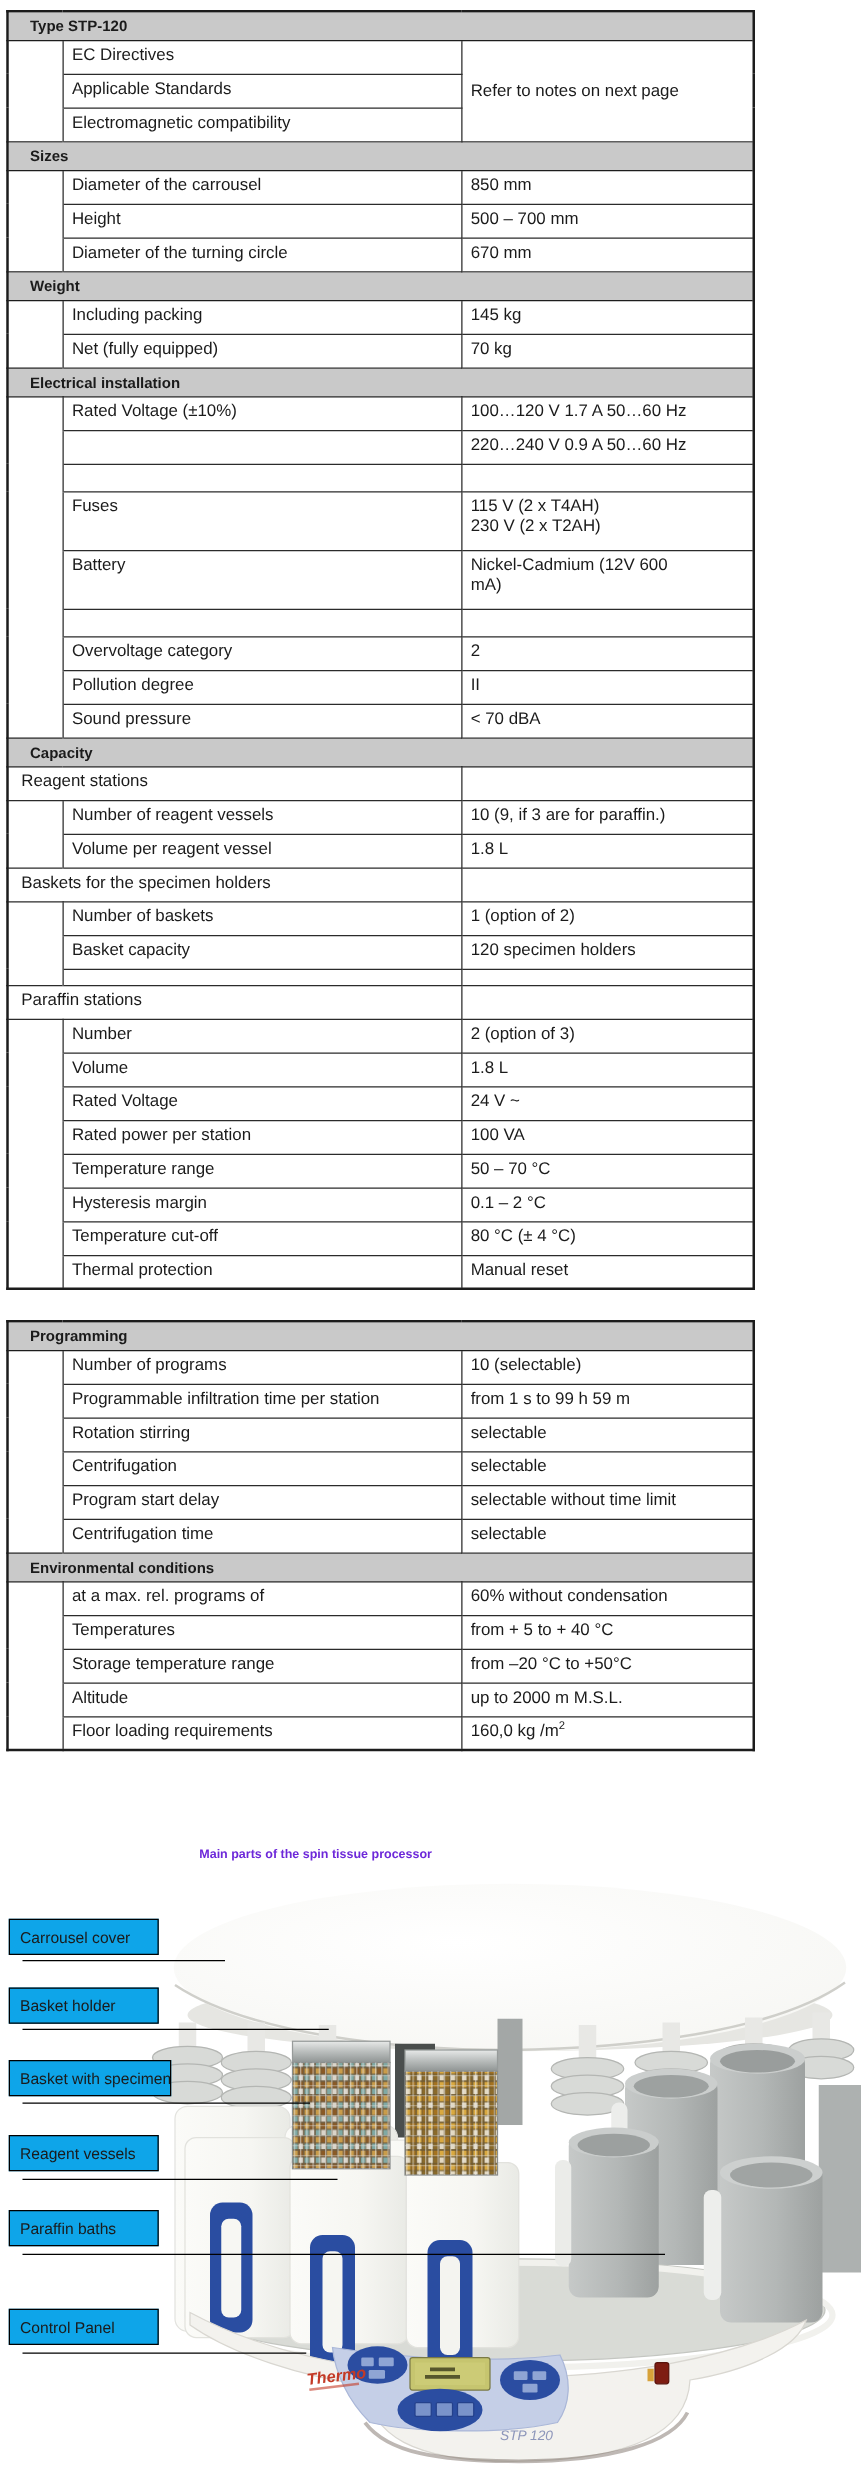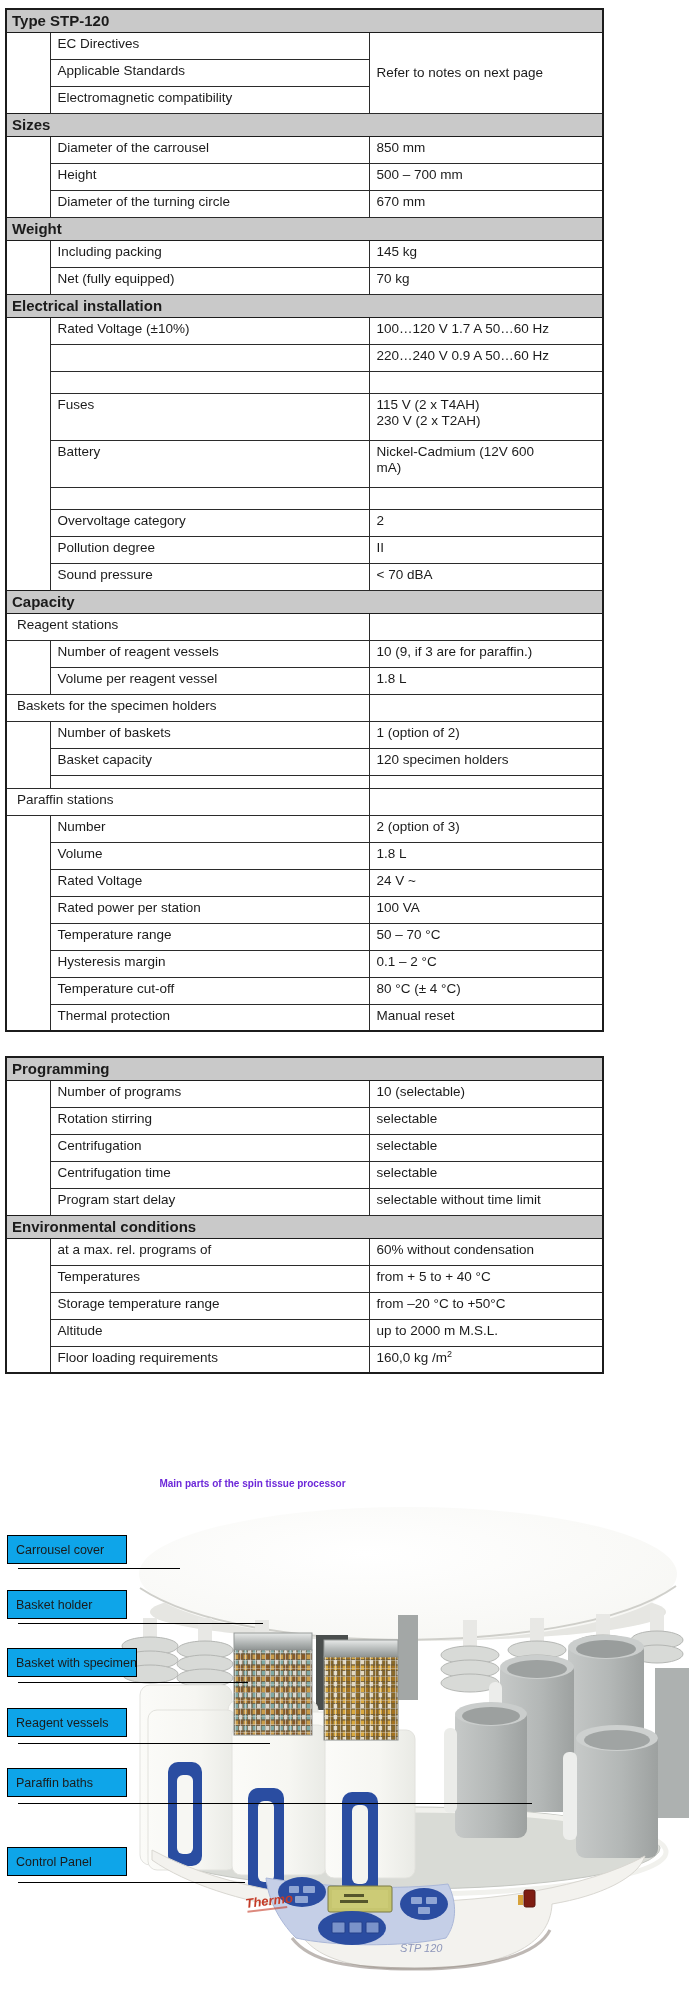--- a/index.html
+++ b/index.html
@@ -7,22 +7,22 @@
        font-family:"Liberation Sans", sans-serif;color:#1b1b1b;}
 
   
   table.spec{border-collapse:collapse;table-layout:fixed;width:597px;
              position:absolute;left:5px;font-size:13.5px;line-height:16px;
              color:#1b1b1b;}
   #table1{top:8px;}
   #table2{top:1056px;}
   table.spec{border:2px solid #1c1c1c;}
   .spec td{padding:3px 6px 2px 7px;vertical-align:top;overflow:hidden;}
-  .spec td.hd{background:#c9c9c9;font-weight:bold;font-size:15px;
-              border:1px solid #1c1c1c;padding-left:5px;}
+  .spec td.hd{background:#c9c9c9;font-weight:bold;font-size:12px;
+              border:1px solid #1c1c1c;padding-left:17px;}
   .spec td.l, .spec td.v{border:1px solid #2b2b2b;}
   .spec td.v{white-space:pre-line;}
   .spec td.c1{border:none;border-right:1px solid #2b2b2b;}
   .spec td.subl{border:1px solid #2b2b2b;padding-left:10px;}
   .spec td.mid{vertical-align:middle;}
   tr.h{height:23px;} tr.r{height:27px;} tr.d2{height:47px;padding-left:28px;}
   tr.sp{height:22px;} tr.thin{height:13px;}
   sup{font-size:9px;line-height:0;}
 
   
@@ -240,37 +240,42 @@
       <tr class="h">
         <td class="hd" colspan="3">Programming</td>
       </tr>
 <tr class="r">
         <td class="c1"></td>
         <td class="l">Number of programs</td>
         <td class="v">10 (selectable)</td>
       </tr>
 <tr class="r">
         <td class="c1"></td>
+        <td class="l">Programmable infiltration time per station</td>
+        <td class="v">from 1 s to 99 h 59 m</td>
+      </tr>
+<tr class="r">
+        <td class="c1"></td>
         <td class="l">Rotation stirring</td>
         <td class="v">selectable</td>
       </tr>
 <tr class="r">
         <td class="c1"></td>
         <td class="l">Centrifugation</td>
         <td class="v">selectable</td>
       </tr>
 <tr class="r">
         <td class="c1"></td>
+        <td class="l">Program start delay</td>
+        <td class="v">selectable without time limit</td>
+      </tr>
+<tr class="r">
+        <td class="c1"></td>
         <td class="l">Centrifugation time</td>
         <td class="v">selectable</td>
-      </tr>
-<tr class="r">
-        <td class="c1"></td>
-        <td class="l">Program start delay</td>
-        <td class="v">selectable without time limit</td>
       </tr>
 <tr class="h">
         <td class="hd" colspan="3">Environmental conditions</td>
       </tr>
 <tr class="r">
         <td class="c1"></td>
         <td class="l">at a max. rel. programs of</td>
         <td class="v">60% without condensation</td>
       </tr>
 <tr class="r">

